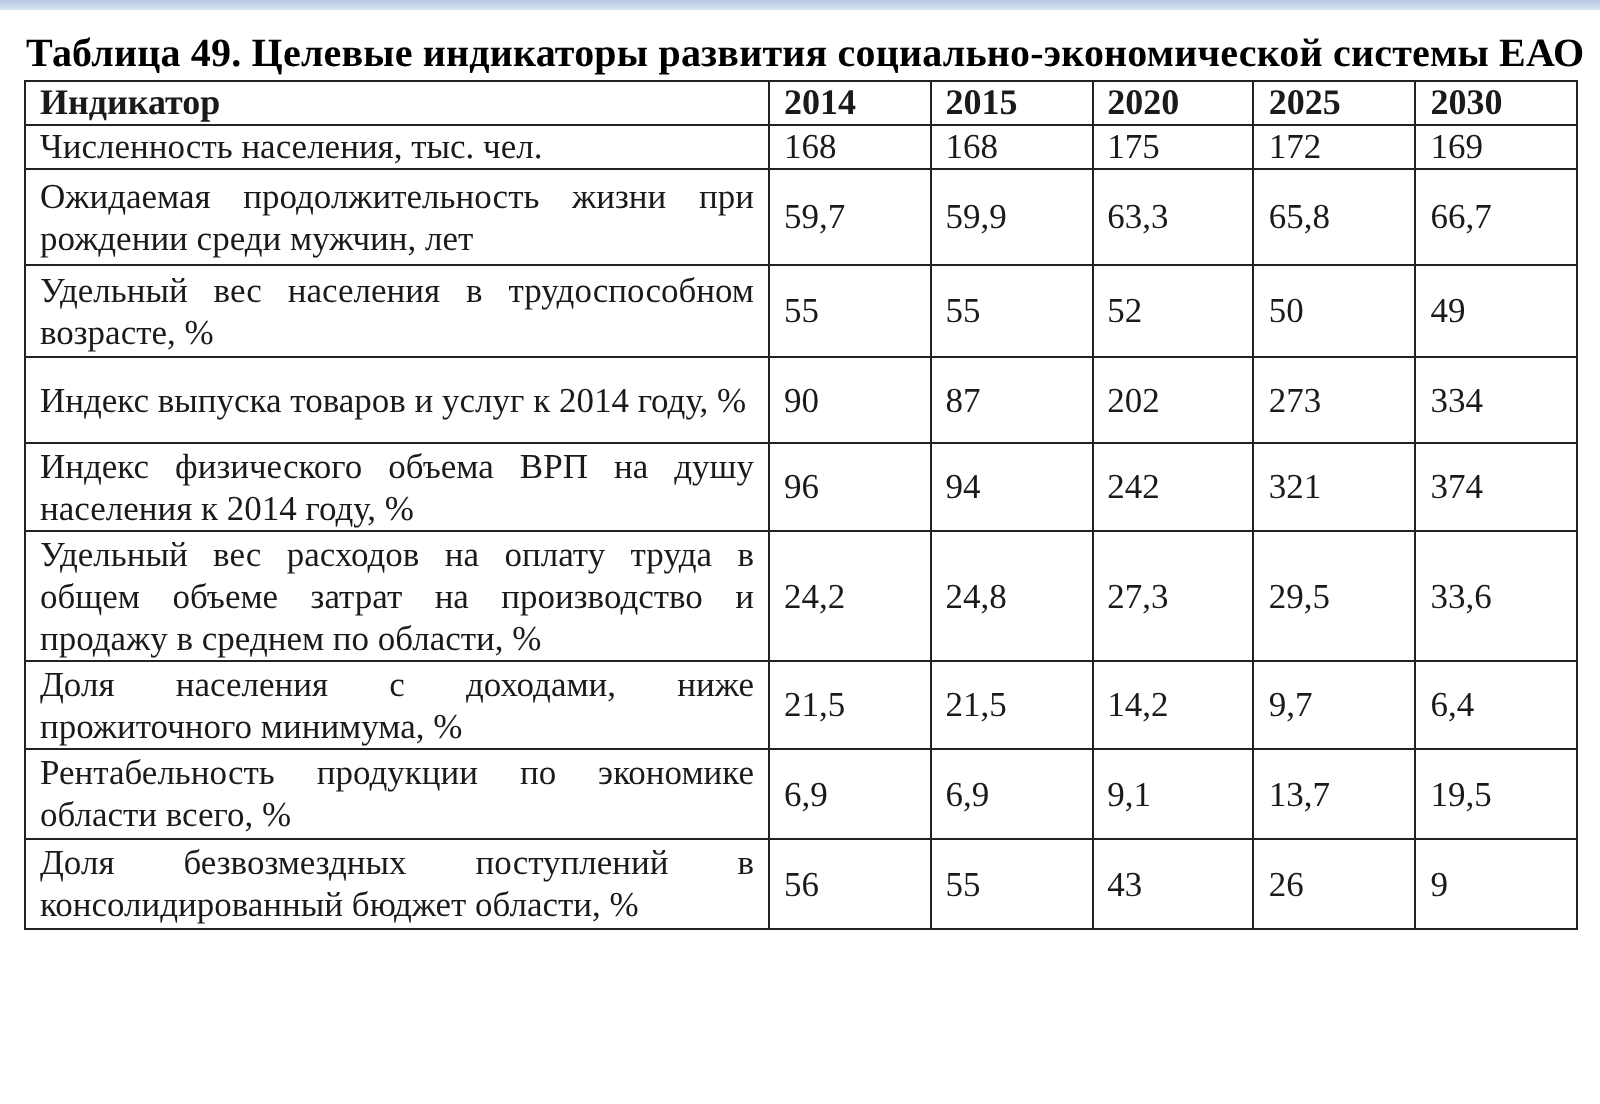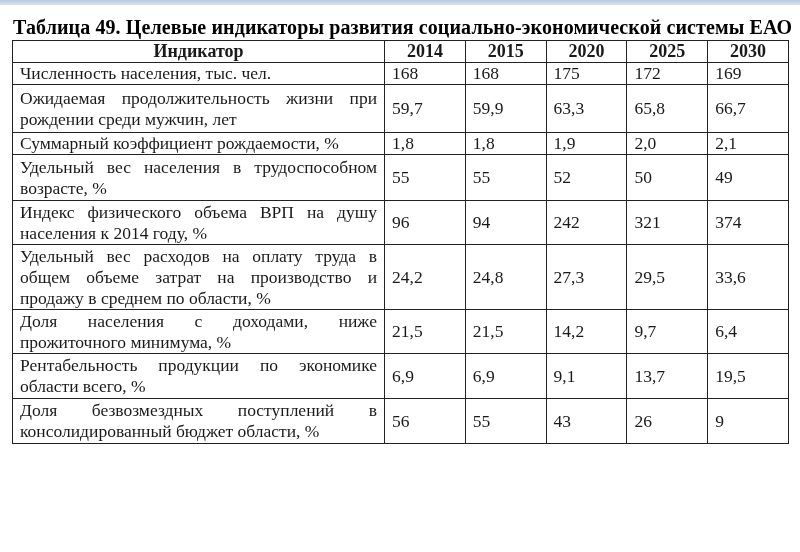--- a/index.html
+++ b/index.html
@@ -26,21 +26,21 @@
     width: 776px;
   }
   td, th {
     border: 1.5px solid #222;
     padding: 0 7px;
     font-size: 17.5px;
     line-height: 21px;
     vertical-align: middle;
   }
   th {
-    font-weight: bold; text-align: center; height: 20px;
+    font-weight: bold; text-align: left; height: 20px;
     font-size: 18px;
   }
   td.label { text-align: justify; text-align-last: left; }
   td.num { }
   col.c0 { width: 372px; }
   col.cn { width: 80.8px; }
 </style>
 </head>
 <body>
 
@@ -77,35 +77,35 @@
       <td class="num">169</td>
     </tr>
     <tr style="height:48px">
       <td class="label">Ожидаемая продолжительность жизни при рождении среди мужчин, лет</td>
       <td class="num">59,7</td>
       <td class="num">59,9</td>
       <td class="num">63,3</td>
       <td class="num">65,8</td>
       <td class="num">66,7</td>
     </tr>
-    <tr style="height:22px">
-      <td class="label">Суммарный коэффициент рождаемости, %</td>
-      <td class="num">1,8</td>
-      <td class="num">1,8</td>
-      <td class="num">1,9</td>
-      <td class="num">2,0</td>
-      <td class="num">2,1</td>
-    </tr>
     <tr style="height:46px">
       <td class="label">Удельный вес населения в трудоспособном возрасте, %</td>
       <td class="num">55</td>
       <td class="num">55</td>
       <td class="num">52</td>
       <td class="num">50</td>
       <td class="num">49</td>
+    </tr>
+    <tr style="height:43px">
+      <td class="label">Индекс выпуска товаров и услуг к 2014 году, %</td>
+      <td class="num">90</td>
+      <td class="num">87</td>
+      <td class="num">202</td>
+      <td class="num">273</td>
+      <td class="num">334</td>
     </tr>
     <tr style="height:44px">
       <td class="label">Индекс физического объема ВРП на душу населения к 2014 году, %</td>
       <td class="num">96</td>
       <td class="num">94</td>
       <td class="num">242</td>
       <td class="num">321</td>
       <td class="num">374</td>
     </tr>
     <tr style="height:65px">

